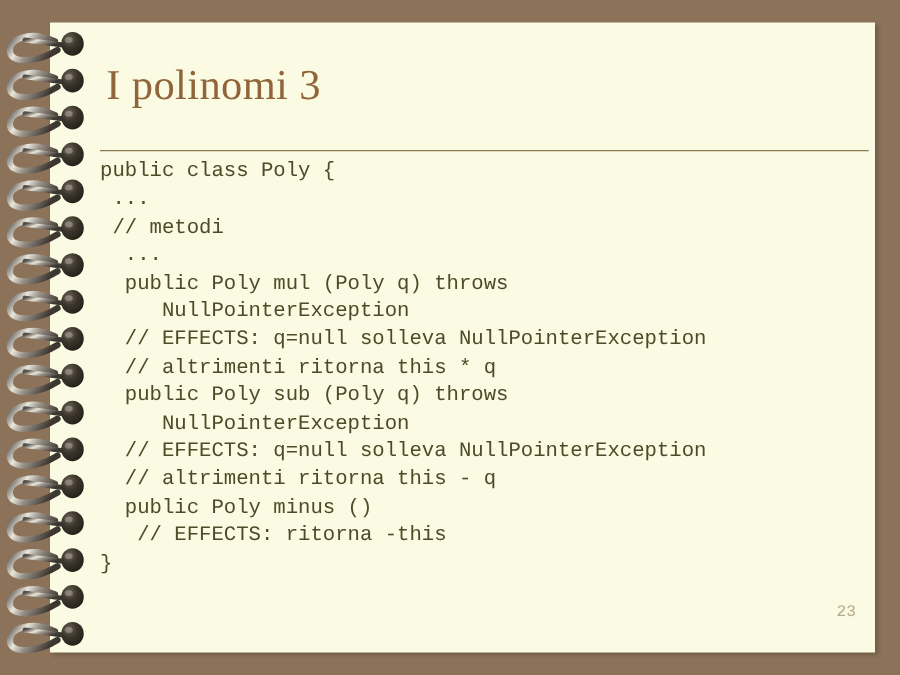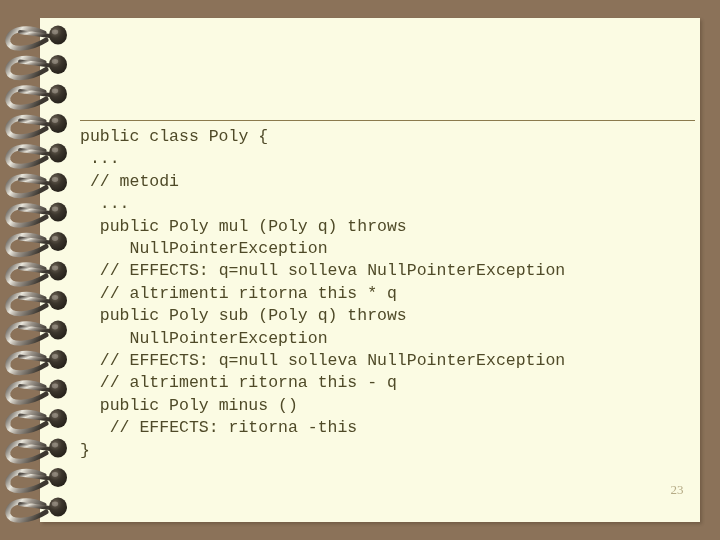--- a/index.html
+++ b/index.html
@@ -86,21 +86,21 @@
   .code .ln { display: block; white-space: pre; }
   .code .it { }
 
   
   .pageno {
     position: absolute;
     left: 660px;
     top: 482px;
     width: 34px;
     text-align: center;
-    font-family: Liberation Serif, serif;
+    font-family: Liberation Mono, monospace;
     font-size: 13px;
     color: #b5ab86;
   }
 </style>
 </head>
 <body>
 
 <div id="slide">
 
   <div class="backdrop"></div>
@@ -220,20 +220,21 @@
         </g>
         <g>
           <path d="M 44,505 C 24,496 6,503 8,514 C 10,523 30,522 46,512" fill="none" stroke="url(#wireGrad)" stroke-width="5" stroke-linecap="round"></path>
           <path d="M 20,504 L 50,508" fill="none" stroke="url(#wireGrad)" stroke-width="4" stroke-linecap="round"></path>
           <ellipse cx="58" cy="507" rx="9" ry="9.5" fill="url(#knobGrad)"></ellipse>
           <ellipse cx="55" cy="504" rx="3.2" ry="2.4" fill="rgba(235,230,218,0.30)"></ellipse>
         </g>
       </g>
   </svg>
 
+  <div class="title">I polinomi 3</div>
 
   <div class="rule"></div>
 
   <div class="code" id="code-block"><span class="ln"><span class="">public class Poly {</span></span><span class="ln"> <span class="">...</span></span><span class="ln"> <span class="it">// metodi</span></span><span class="ln">  <span class="">...</span></span><span class="ln">  <span class="">public Poly mul (Poly q) throws</span></span><span class="ln">     <span class="">NullPointerException</span></span><span class="ln">  <span class="">// EFFECTS: </span><span class="it">q=null solleva NullPointerException</span></span><span class="ln">  <span class="it">// altrimenti ritorna this * q</span></span><span class="ln">  <span class="">public Poly sub (Poly q) throws</span></span><span class="ln">     <span class="">NullPointerException</span></span><span class="ln">  <span class="">// EFFECTS: </span><span class="it">q=null solleva NullPointerException</span></span><span class="ln">  <span class="it">// altrimenti ritorna this - q</span></span><span class="ln">  <span class="">public Poly minus ()</span></span><span class="ln">   <span class="">// EFFECTS: </span><span class="it">ritorna -this</span></span><span class="ln"><span class="">}</span></span></div>
 
   <div class="pageno">23</div>
 
 </div>
 
 </body></html>

